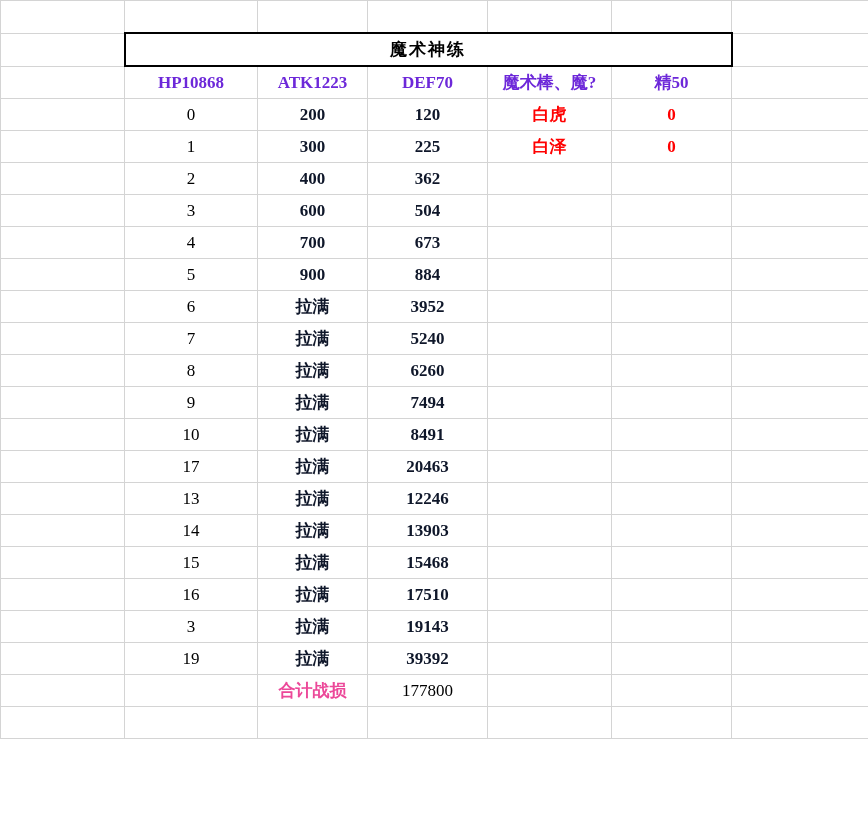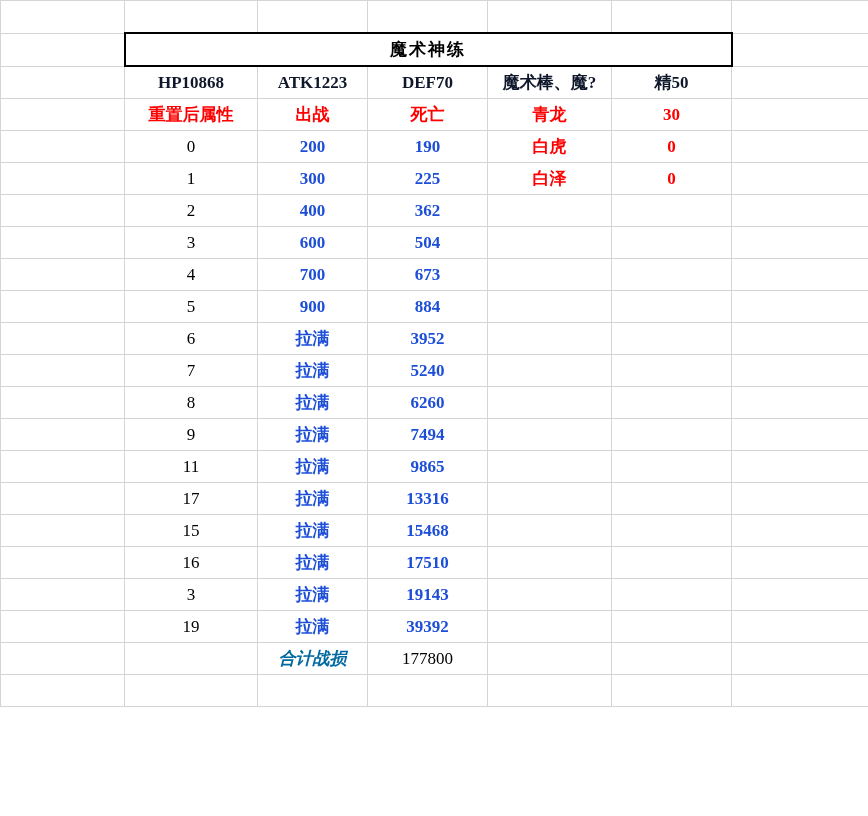--- a/index.html
+++ b/index.html
@@ -45,41 +45,40 @@
   .title-cell {
     border: 2px solid #000000 !important;
     font-weight: bold;
     font-size: 23px;
     color: #000000;
     letter-spacing: 2px;
   }
   .hdr {
     font-weight: bold;
     font-size: 18px;
-    color: #0f172a;
+    color: #6d28d9;
   }
   .red {
     color: #ff0000;
     font-weight: bold;
     font-size: 17px;
   }
   .green {
-    color: #1d4ed8;
+    color: #0f172a;
     font-weight: bold;
     font-size: 17px;
   }
   .black-num {
     color: #000000;
     font-size: 17px;
   }
   .bold-black {
-    color: #0369a1;
+    color: #ec4899;
     font-weight: bold;
     font-size: 18px;
-    font-style: italic;
   }
 </style>
 </head>
 <body>
 
 <div class="sheet">
   <table class="grid">
     <colgroup>
       <col class="c0">
         <col class="c1">
@@ -110,35 +109,26 @@
       <tr>
         <td></td>
         <td class="hdr">HP10868</td>
         <td class="hdr">ATK1223</td>
         <td class="hdr">DEF70</td>
         <td class="hdr">魔术棒、魔?</td>
         <td class="hdr">精50</td>
         <td></td>
       </tr>
 
-      <tr>
-        <td></td>
-        <td class="red">重置后属性</td>
-        <td class="red">出战</td>
-        <td class="red">死亡</td>
-        <td class="red">青龙</td>
-        <td class="red">30</td>
-        <td></td>
-      </tr>
 
       <tr>
         <td></td>
         <td class="black-num">0</td>
         <td class="green">200</td>
-        <td class="green">190</td>
+        <td class="green">120</td>
         <td class="red">白虎</td>
         <td class="red">0</td>
         <td></td>
       </tr>
 
       <tr>
         <td></td>
         <td class="black-num">1</td>
         <td class="green">300</td>
         <td class="green">225</td>
@@ -214,32 +204,50 @@
         <td></td>
         <td class="black-num">9</td>
         <td class="green">拉满</td>
         <td class="green">7494</td>
         <td></td>
         <td></td>
         <td></td>
       </tr>
       <tr>
         <td></td>
-        <td class="black-num">11</td>
-        <td class="green">拉满</td>
-        <td class="green">9865</td>
+        <td class="black-num">10</td>
+        <td class="green">拉满</td>
+        <td class="green">8491</td>
         <td></td>
         <td></td>
         <td></td>
       </tr>
       <tr>
         <td></td>
         <td class="black-num">17</td>
         <td class="green">拉满</td>
-        <td class="green">13316</td>
+        <td class="green">20463</td>
+        <td></td>
+        <td></td>
+        <td></td>
+      </tr>
+      <tr>
+        <td></td>
+        <td class="black-num">13</td>
+        <td class="green">拉满</td>
+        <td class="green">12246</td>
+        <td></td>
+        <td></td>
+        <td></td>
+      </tr>
+      <tr>
+        <td></td>
+        <td class="black-num">14</td>
+        <td class="green">拉满</td>
+        <td class="green">13903</td>
         <td></td>
         <td></td>
         <td></td>
       </tr>
       <tr>
         <td></td>
         <td class="black-num">15</td>
         <td class="green">拉满</td>
         <td class="green">15468</td>
         <td></td>

